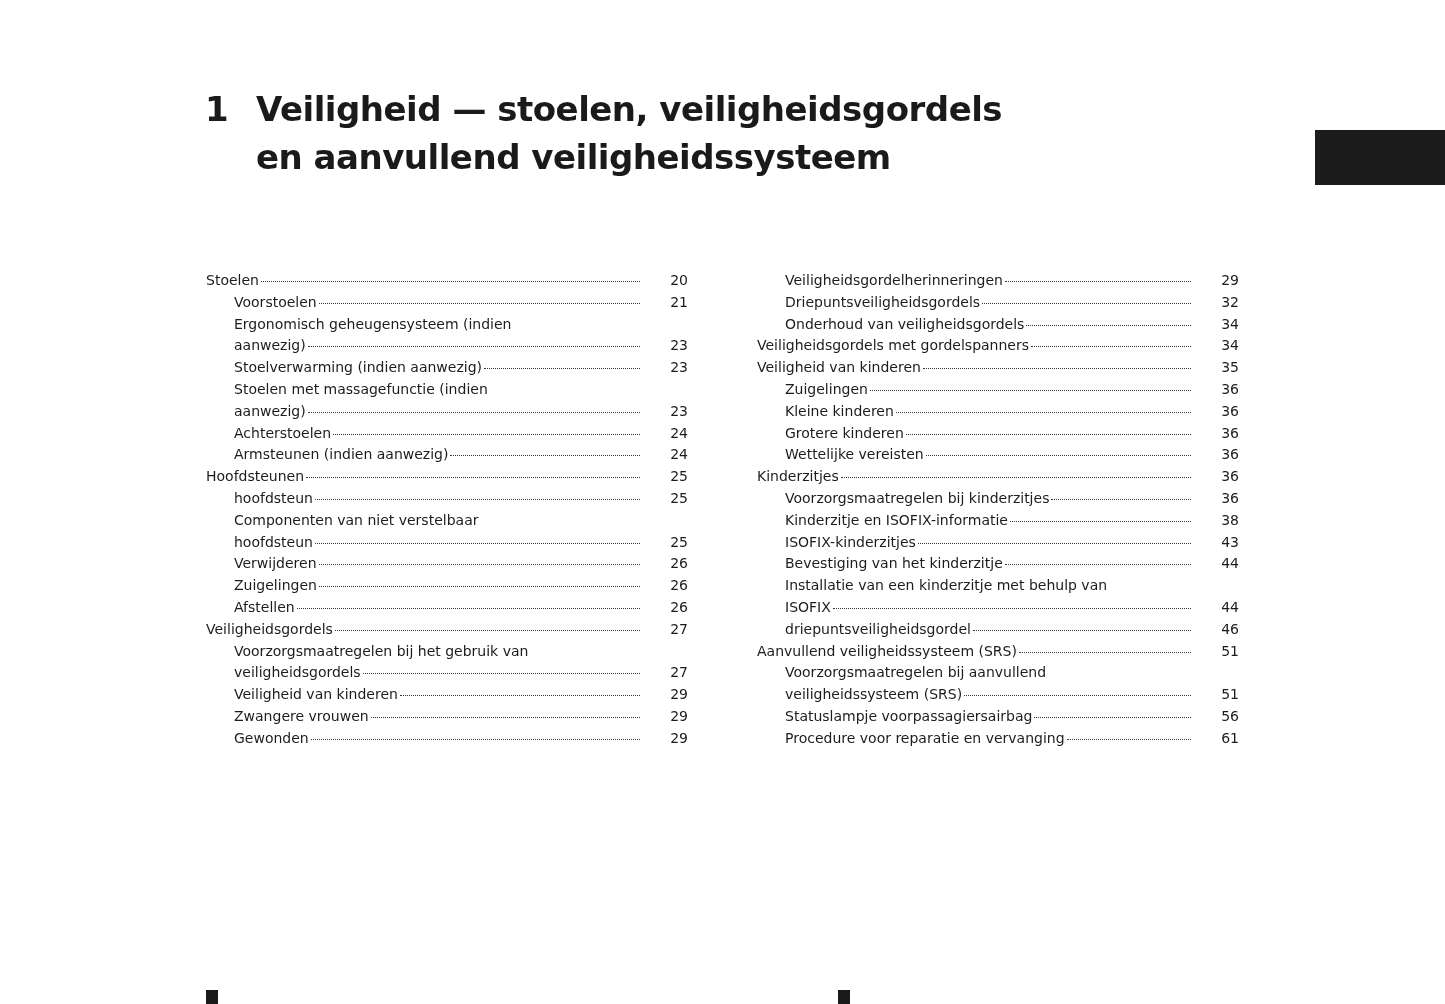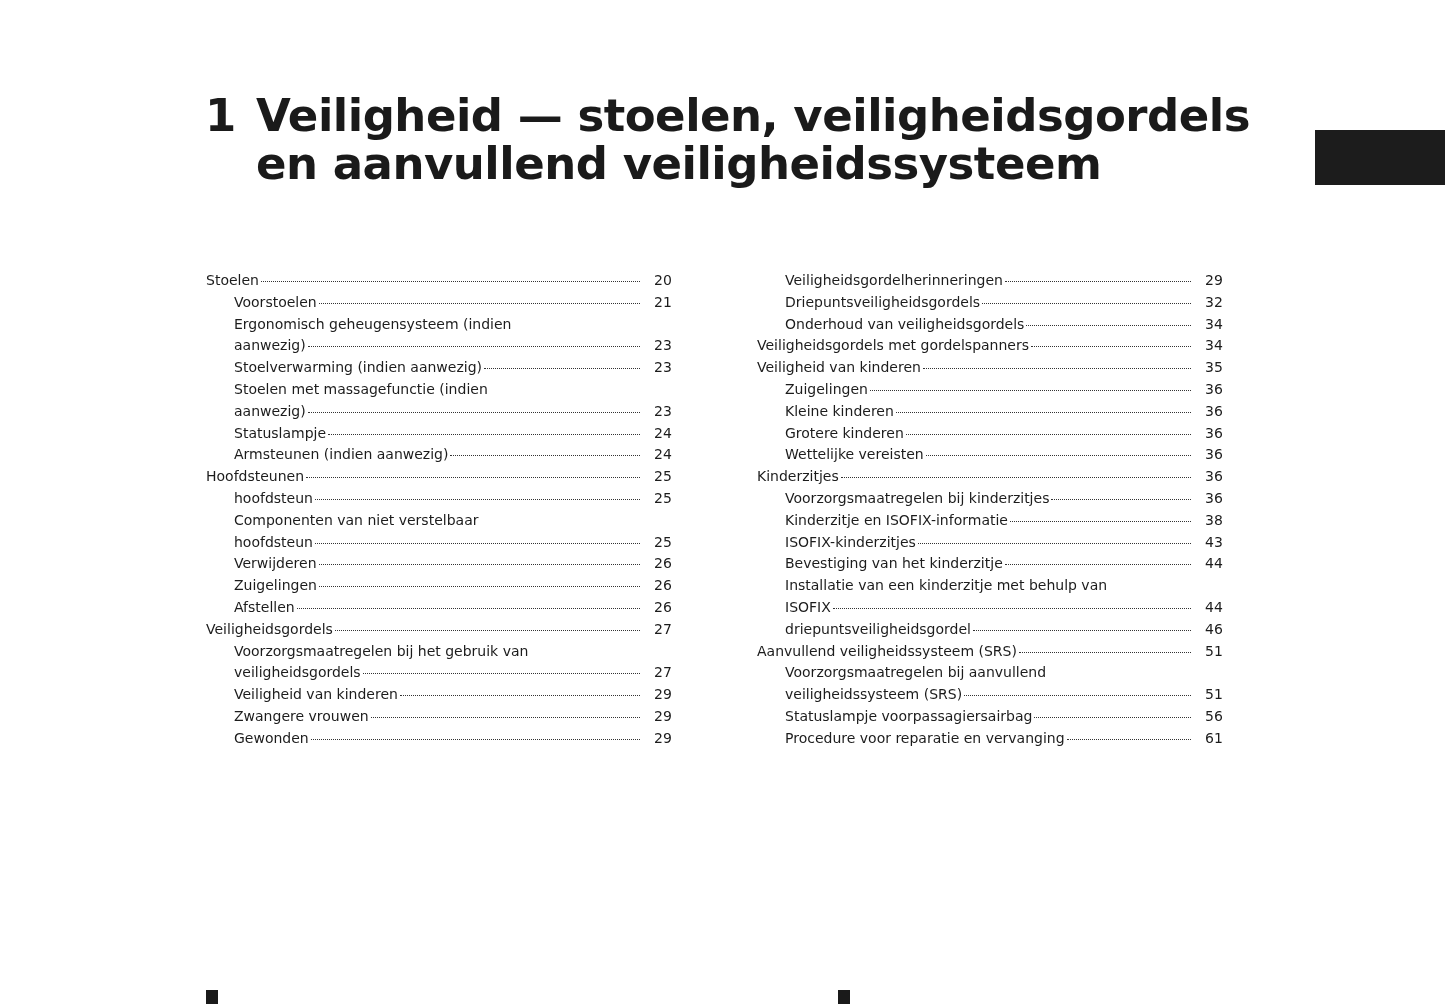--- a/index.html
+++ b/index.html
@@ -3,41 +3,41 @@
   <meta charset="utf-8">
   <style>
     html, body { margin: 0; padding: 0; }
     body {
       width: 1445px; height: 1004px; background: #ffffff; position: relative; overflow: hidden;
       font-family: "DejaVu Sans", sans-serif; color: #1c1c1c;
     }
     .title {
       position: absolute; left: 205px; top: 62px;
       font-family: "DejaVu Sans", sans-serif; font-weight: bold;
-      font-size: 45px; line-height: 48px; letter-spacing: -0.5px; color: #1a1a1a;
+      font-size: 34px; line-height: 48px; letter-spacing: -0.5px; color: #1a1a1a;
     }
     .title .num { display: inline-block; width: 51px; }
     .title .line2 { padding-left: 51px; display: block; }
     .tab-marker {
       position: absolute; left: 1315px; top: 130px; width: 130px; height: 55px; background: #1c1c1c;
     }
     .toc-col { position: absolute; top: 270px; }
     .toc-col.left { left: 206px; width: 482px; }
     .toc-col.right { left: 757px; width: 482px; }
     .entry {
       position: relative; font-size: 14px; line-height: 21.8px; display: flex; align-items: baseline;
       white-space: nowrap;
     }
     .entry.lvl2 { padding-left: 28px; }
     .entry .label { flex: 0 0 auto; }
     .entry .dots {
       flex: 1 1 auto; margin: 0 2px; border-bottom: 1px dotted #333; height: 1px; position: relative; top: -3px;
       margin-right: 14px; min-width: 10px;
     }
-    .entry .page { flex: 0 0 34px; }
+    .entry .page { flex: 0 0 34px; text-align: right; }
     .entry.wrap-first { display: block; }
     .bottom-mark { position: absolute; top: 990px; width: 12px; height: 14px; background: #1a1a1a; }
   </style>
 </head>
 <body>
 
 <h1 class="title">
   <span class="num">1</span><span>Veiligheid — stoelen, veiligheidsgordels</span>
   <span class="line2">en aanvullend veiligheidssysteem</span>
 </h1>
@@ -66,21 +66,21 @@
       <span class="dots"></span>
       <span class="page">23</span>
     </div>
     <div class="entry wrap-first lvl2">Stoelen met massagefunctie (indien</div>
     <div class="entry lvl2">
       <span class="label">aanwezig)</span>
       <span class="dots"></span>
       <span class="page">23</span>
     </div>
     <div class="entry lvl2">
-      <span class="label">Statuslampje</span>
+      <span class="label">Achterstoelen</span>
       <span class="dots"></span>
       <span class="page">24</span>
     </div>
     <div class="entry lvl2">
       <span class="label">Armsteunen (indien aanwezig)</span>
       <span class="dots"></span>
       <span class="page">24</span>
     </div>
     <div class="entry">
       <span class="label">Hoofdsteunen</span>

